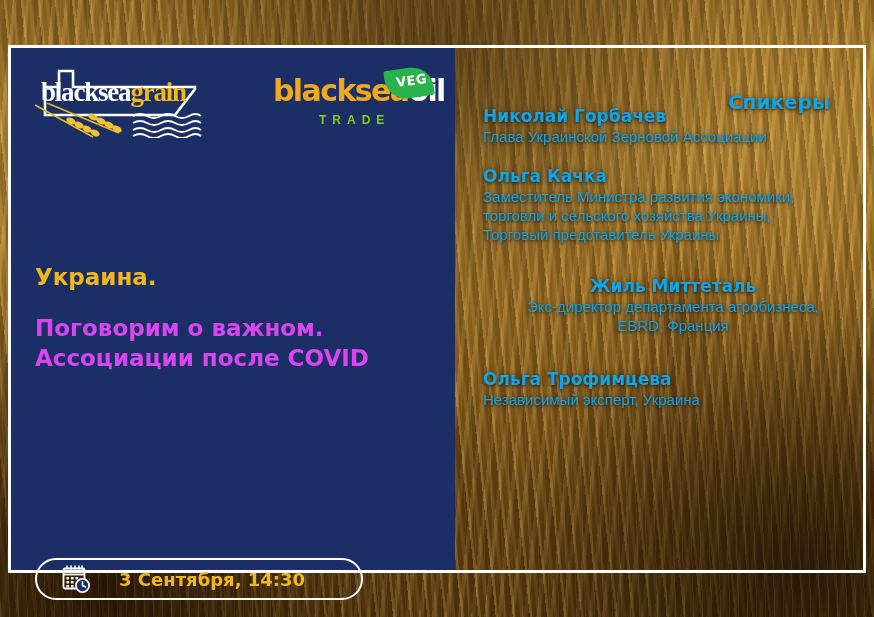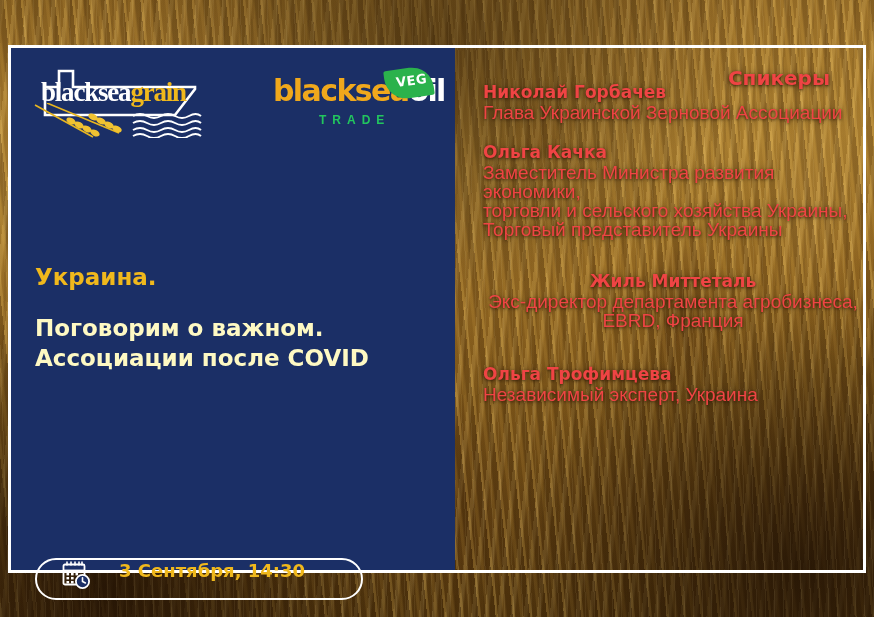--- a/index.html
+++ b/index.html
@@ -93,66 +93,66 @@
     border-radius:2px 22px 2px 22px;
     transform:rotate(-8deg);
   }
   .veg-txt {
     position:absolute; right:14px; top:5px;
     color:#ffffff; font-size:13px; font-weight:800; letter-spacing:.5px;
     font-family:"DejaVu Sans", sans-serif; transform:rotate(-8deg);
   }
   .trade-txt {
     position:absolute; left:46px; top:45px;
-    color:#22c55e; font-size:12px; font-weight:700; letter-spacing:6px;
+    color:#84cc16; font-size:12px; font-weight:700; letter-spacing:6px;
     font-family:"Liberation Sans", sans-serif;
   }
 
   
   .headline {
     position:absolute; left:24px; top:214px; width:400px;
   }
   .headline .ln {
-    font-size:23px; font-weight:700; line-height:30px; color:#fef9c3;
+    font-size:23px; font-weight:700; line-height:30px; color:#d946ef;
     font-family:"DejaVu Sans", sans-serif; white-space:nowrap;
   }
   .headline .accent { color:#f0b81c; margin-bottom:21px; }
 
   
   .date-pill {
     position:absolute; left:24px; top:510px;
     width:328px; height:42px;
     border:2px solid #ffffff; border-radius:21px;
-    display:flex; 
+    display:flex; align-items:center;
   }
   .cal-icon { margin-left:24px; width:30px; height:30px; position:relative; flex:0 0 auto; }
   .date-txt {
     color:#f0b81c; font-size:18px; font-weight:700;
     font-family:"DejaVu Sans", sans-serif; margin-left:28px;
   }
 
   
   .speakers {
-    position:absolute; left:470px; top:44px; width:396px; height:516px;
-    color:#ef4444;
+    position:absolute; left:470px; top:68px; width:396px; height:516px;
+    color:#0ea5e9;
     text-shadow:0 1px 3px rgba(40,24,6,.85), 0 0 8px rgba(40,24,6,.45);
   }
   .sp-heading {
     position:absolute; right:36px; top:22px;
     font-size:20px; font-weight:700;
     font-family:"DejaVu Sans", sans-serif;
   }
   .sp-list { position:absolute; left:13px; top:38px; width:380px; }
   .sp-item { margin-bottom:23px; }
   .sp-name {
     font-size:17px; font-weight:700; line-height:21px;
     font-family:"DejaVu Sans", sans-serif;
   }
   .sp-role {
-    font-size:19px; font-weight:400; line-height:19px;
+    font-size:15px; font-weight:400; line-height:19px;
     font-family:"Liberation Sans", sans-serif;
   }
   .sp-item.gap-a { margin-bottom:20px; }
   .sp-item.gap-b { margin-bottom:32px; }
   .sp-item.gap-c { margin-bottom:43px; }
   .sp-item.gap-d { margin-bottom:34px;text-align:center; }
 </style>
 </head>
 <body>
 

